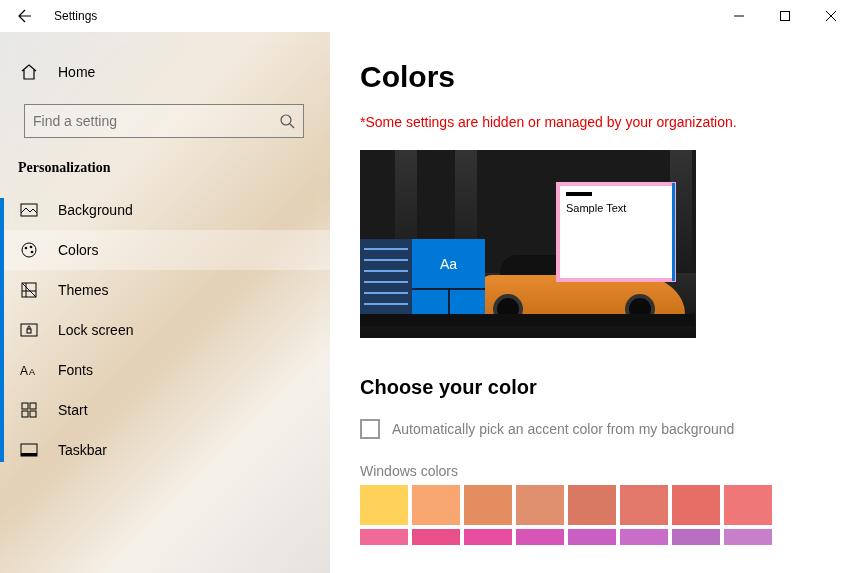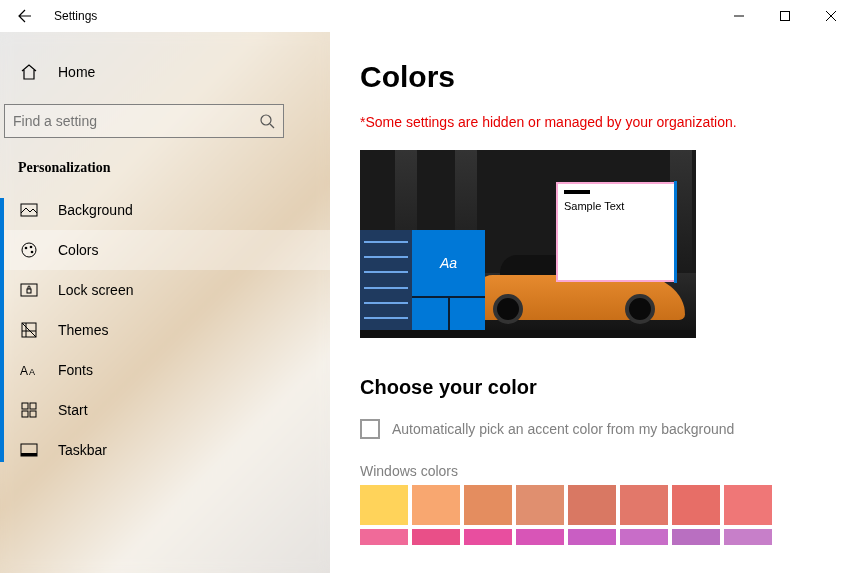--- a/index.html
+++ b/index.html
@@ -14,21 +14,21 @@
   
   .sidebar { width: 330px; height: 100%; position:relative;
     background: linear-gradient(135deg, #e8e8e8 0%, #f2eadd 30%, #e3d0b5 55%, #f5f1ea 75%, #e5e2df 100%);
   }
   .sidebar::before { content:""; position:absolute; inset:0; backdrop-filter: blur(6px); }
   .sidebar > * { position: relative; }
   .home-row, .nav-row { display:flex; align-items:center; height:40px; padding-left:18px; cursor:default; }
   .home-row { margin-top: 20px; }
   .icon-slot { width: 22px; display:flex; justify-content:center; align-items:center; margin-right:18px; }
   .home-row span.label, .nav-row span.label { font-size:14px; color:#000; }
-  .search-wrap { margin: 12px 16px 8px 4px; }
+  .search-wrap { margin: 12px 16px 8px 24px; }
   .search-box { width: 280px; height: 34px; border: 1px solid #808080; background: rgba(255,255,255,0.25); display:flex; align-items:center; padding: 0 8px; }
   .search-box input { flex:1; border:none; background:transparent; font-size:14px; outline:none; color:#666; }
   .section-title { font-size:14px; font-weight:600; padding: 14px 18px 8px 18px; color:#000;font-family:Liberation Serif, serif; }
   .nav-row.active { background: rgba(255,255,255,0.35); }
   .nav-row.active::before { content:""; position:absolute; left:0; top:8px; bottom:8px; width:4px; background:#0078d7; }
   
   .main { flex:1; padding: 28px 30px 0 30px; overflow:hidden; }
   .main h1 { font-size:30px; font-weight:600; margin-bottom: 20px; }
   .warn { color:#e60000; font-size:14px; margin-bottom: 20px; }
   
@@ -38,28 +38,28 @@
   .bg-scene .pillar.p1 { left:35px; }
   .bg-scene .pillar.p2 { left:95px; }
   .bg-scene .pillar.p3 { left:310px; }
   .bg-scene .ground { position:absolute; bottom:0; left:0; right:0; height:65px; background:linear-gradient(#2a2a2a,#111); }
   .bg-scene .car { position:absolute; bottom:18px; left:115px; width:210px; height:70px; }
   .bg-scene .car .body { position:absolute; bottom:0; left:0; right:0; height:45px; background:linear-gradient(180deg,#e68a2e,#c96f18); border-radius: 18px 50px 6px 6px / 20px 40px 6px 6px; }
   .bg-scene .car .roof { position:absolute; bottom:40px; left:25px; width:120px; height:25px; background:#111; border-radius: 20px 40px 0 0 / 22px 30px 0 0; }
   .bg-scene .car .wheel { position:absolute; bottom:-4px; width:30px; height:30px; background:#0a0a0a; border-radius:50%; border:4px solid #333; }
   .bg-scene .car .wheel.w1 { left:18px; }
   .bg-scene .car .wheel.w2 { left:150px; }
-  .start-block { position:absolute; bottom:8px; left:0; width:125px; height:100px;font-style:italic; }
+  .start-block { position:absolute; bottom:24px; left:0; width:125px; height:75px; }
   .start-block .taskbar-mini { position:absolute; left:0; right:-210px; bottom:-12px; height:12px; background:#101010; }
   .start-block .left-panel { position:absolute; left:0; top:0; bottom:0; width:52px; background:#1f3a5f; display:flex; flex-direction:column; justify-content:space-around; padding:4px; }
   .start-block .left-panel div { height:2px; background:#6ea6e8; }
   .start-block .tiles { position:absolute; left:52px; top:0; bottom:0; right:0; display:grid; grid-template-columns: 1fr 1fr; grid-template-rows: 1fr 1fr 1fr; gap:2px; background:#0b1e33; }
   .start-block .tiles div { background:#0078d7; }
   .start-block .tiles .big { grid-column: 1 / span 2; grid-row: 1 / span 2; display:flex; align-items:center; justify-content:center; color:#fff; font-size:14px; }
-  .sample-window { position:absolute; right:20px; top:32px; width:120px; height:100px; background:#fff; border:2px solid #f9a8d4; }
+  .sample-window { position:absolute; right:20px; top:32px; width:120px; height:100px; background:#fff; border:4px solid #f9a8d4; }
   .sample-window .bar { width:26px; height:4px; background:#000; margin:6px 0 6px 6px; }
   .sample-window .txt { font-size:11px; margin-left:6px; color:#000; }
   .sample-window::after { content:""; position:absolute; right:-3px; top:-3px; bottom:-3px; width:3px; background:#0078d7; }
   
   .choose-title { font-size:20px; font-weight:600; margin-bottom:20px; }
   .check-row { display:flex; align-items:center; margin-bottom:24px; }
   .check-box { width:20px; height:20px; border:2px solid #999; margin-right:12px; }
   .check-label { font-size:14px; color:#808080; }
   .wcolors-label { font-size:14px; color:#808080; margin-bottom:6px; }
   .swatches { display:flex; flex-direction:column; gap:4px; }
@@ -139,35 +139,35 @@
                 <circle cx="6" cy="7" r="1.3" fill="#000"></circle>
                 <circle cx="11" cy="6" r="1.3" fill="#000"></circle>
                 <circle cx="12" cy="11" r="1.3" fill="#000"></circle>
               </svg>
             </span>
             <span class="label">Colors</span>
           </div>
           <div class="nav-row" style="margin-top: 0px;">
             <span class="icon-slot">
               <svg width="18" height="18" viewBox="0 0 18 18">
+                <rect x="2" y="2" width="14" height="14" stroke="#000" fill="none"></rect>
+                <path d="M2 2 L16 16 M6 2 V16 M2 10 H16" stroke="#000" fill="none"></path>
+              </svg>
+            </span>
+            <span class="label">Themes</span>
+          </div>
+          <div class="nav-row" style="margin-top: 0px;">
+            <span class="icon-slot">
+              <svg width="18" height="18" viewBox="0 0 18 18">
                 <rect x="1" y="3" width="16" height="12" stroke="#000" fill="none"></rect>
                 <rect x="7" y="8" width="4" height="4" stroke="#000" fill="none"></rect>
                 <path d="M8 8 V6 a1 1 0 0 1 2 0 V8" stroke="#000" fill="none"></path>
               </svg>
             </span>
             <span class="label">Lock screen</span>
-          </div>
-          <div class="nav-row" style="margin-top: 0px;">
-            <span class="icon-slot">
-              <svg width="18" height="18" viewBox="0 0 18 18">
-                <rect x="2" y="2" width="14" height="14" stroke="#000" fill="none"></rect>
-                <path d="M2 2 L16 16 M6 2 V16 M2 10 H16" stroke="#000" fill="none"></path>
-              </svg>
-            </span>
-            <span class="label">Themes</span>
           </div>
           <div class="nav-row" style="margin-top: 0px;">
             <span class="icon-slot">
               <svg width="18" height="18" viewBox="0 0 18 18">
                 <text x="0" y="14" font-size="12" font-family="serif" fill="#000">A</text>
                 <text x="9" y="14" font-size="9" fill="#000">A</text>
               </svg>
             </span>
             <span class="label">Fonts</span>
           </div>

